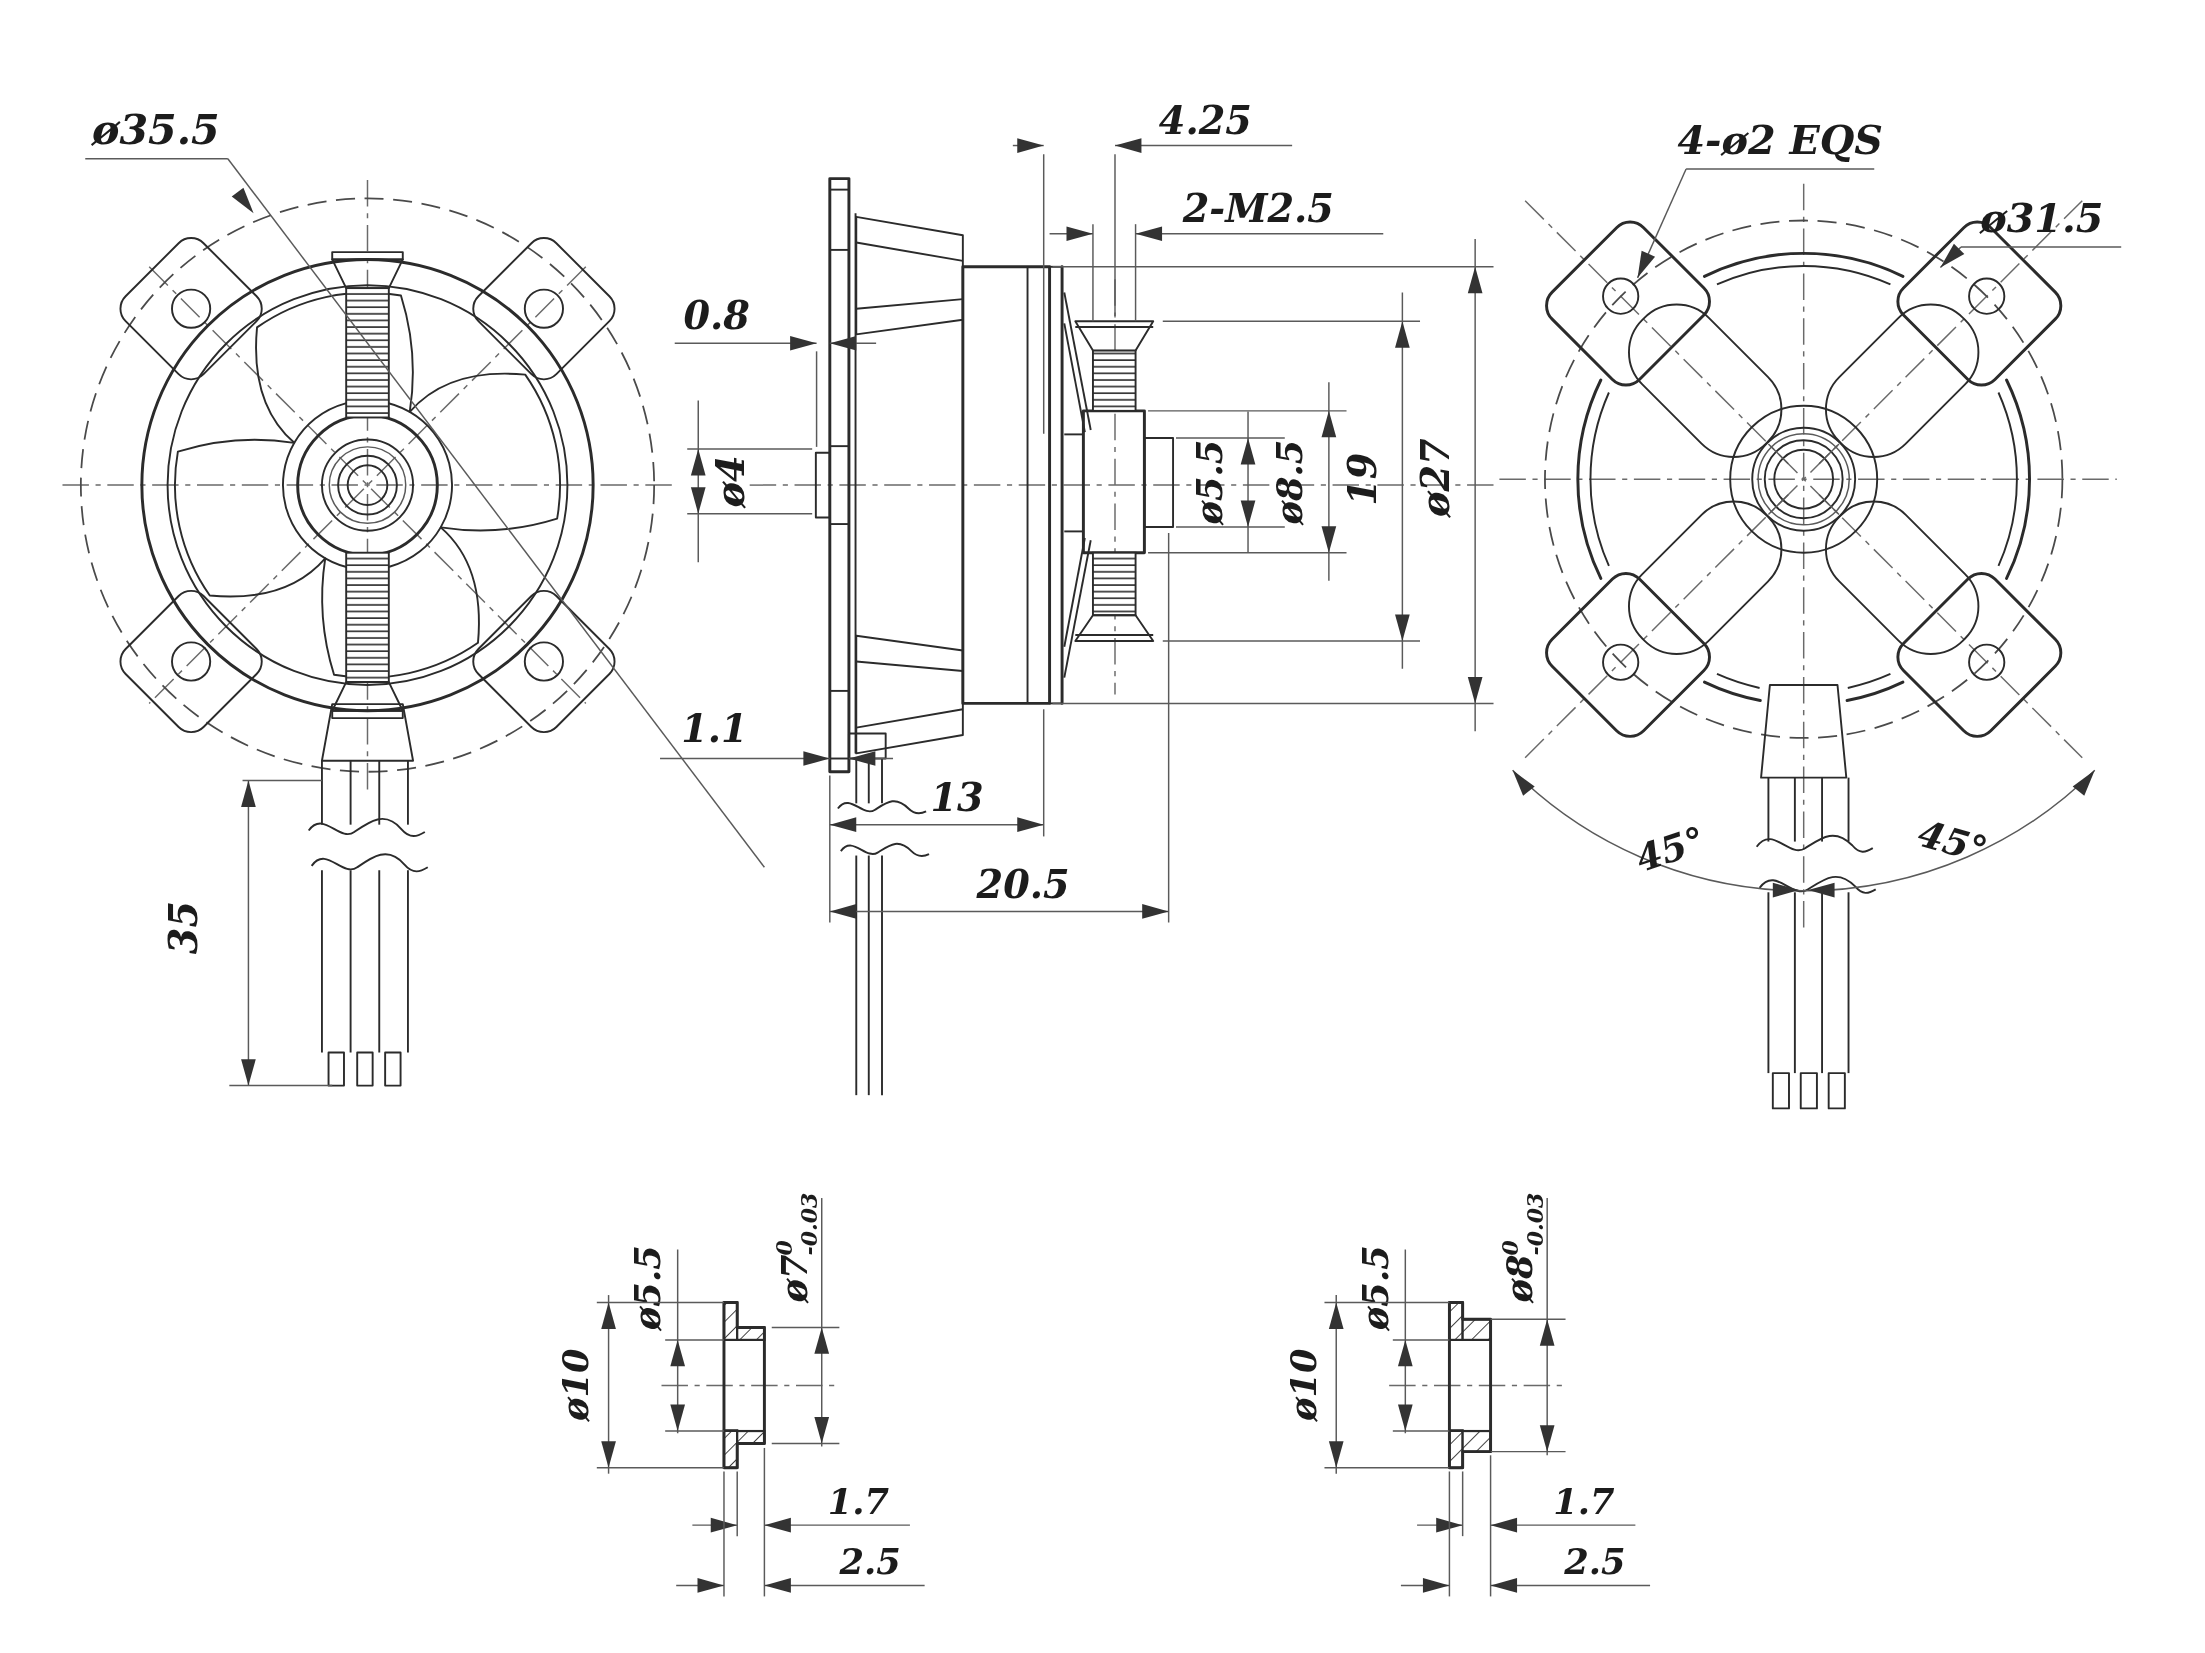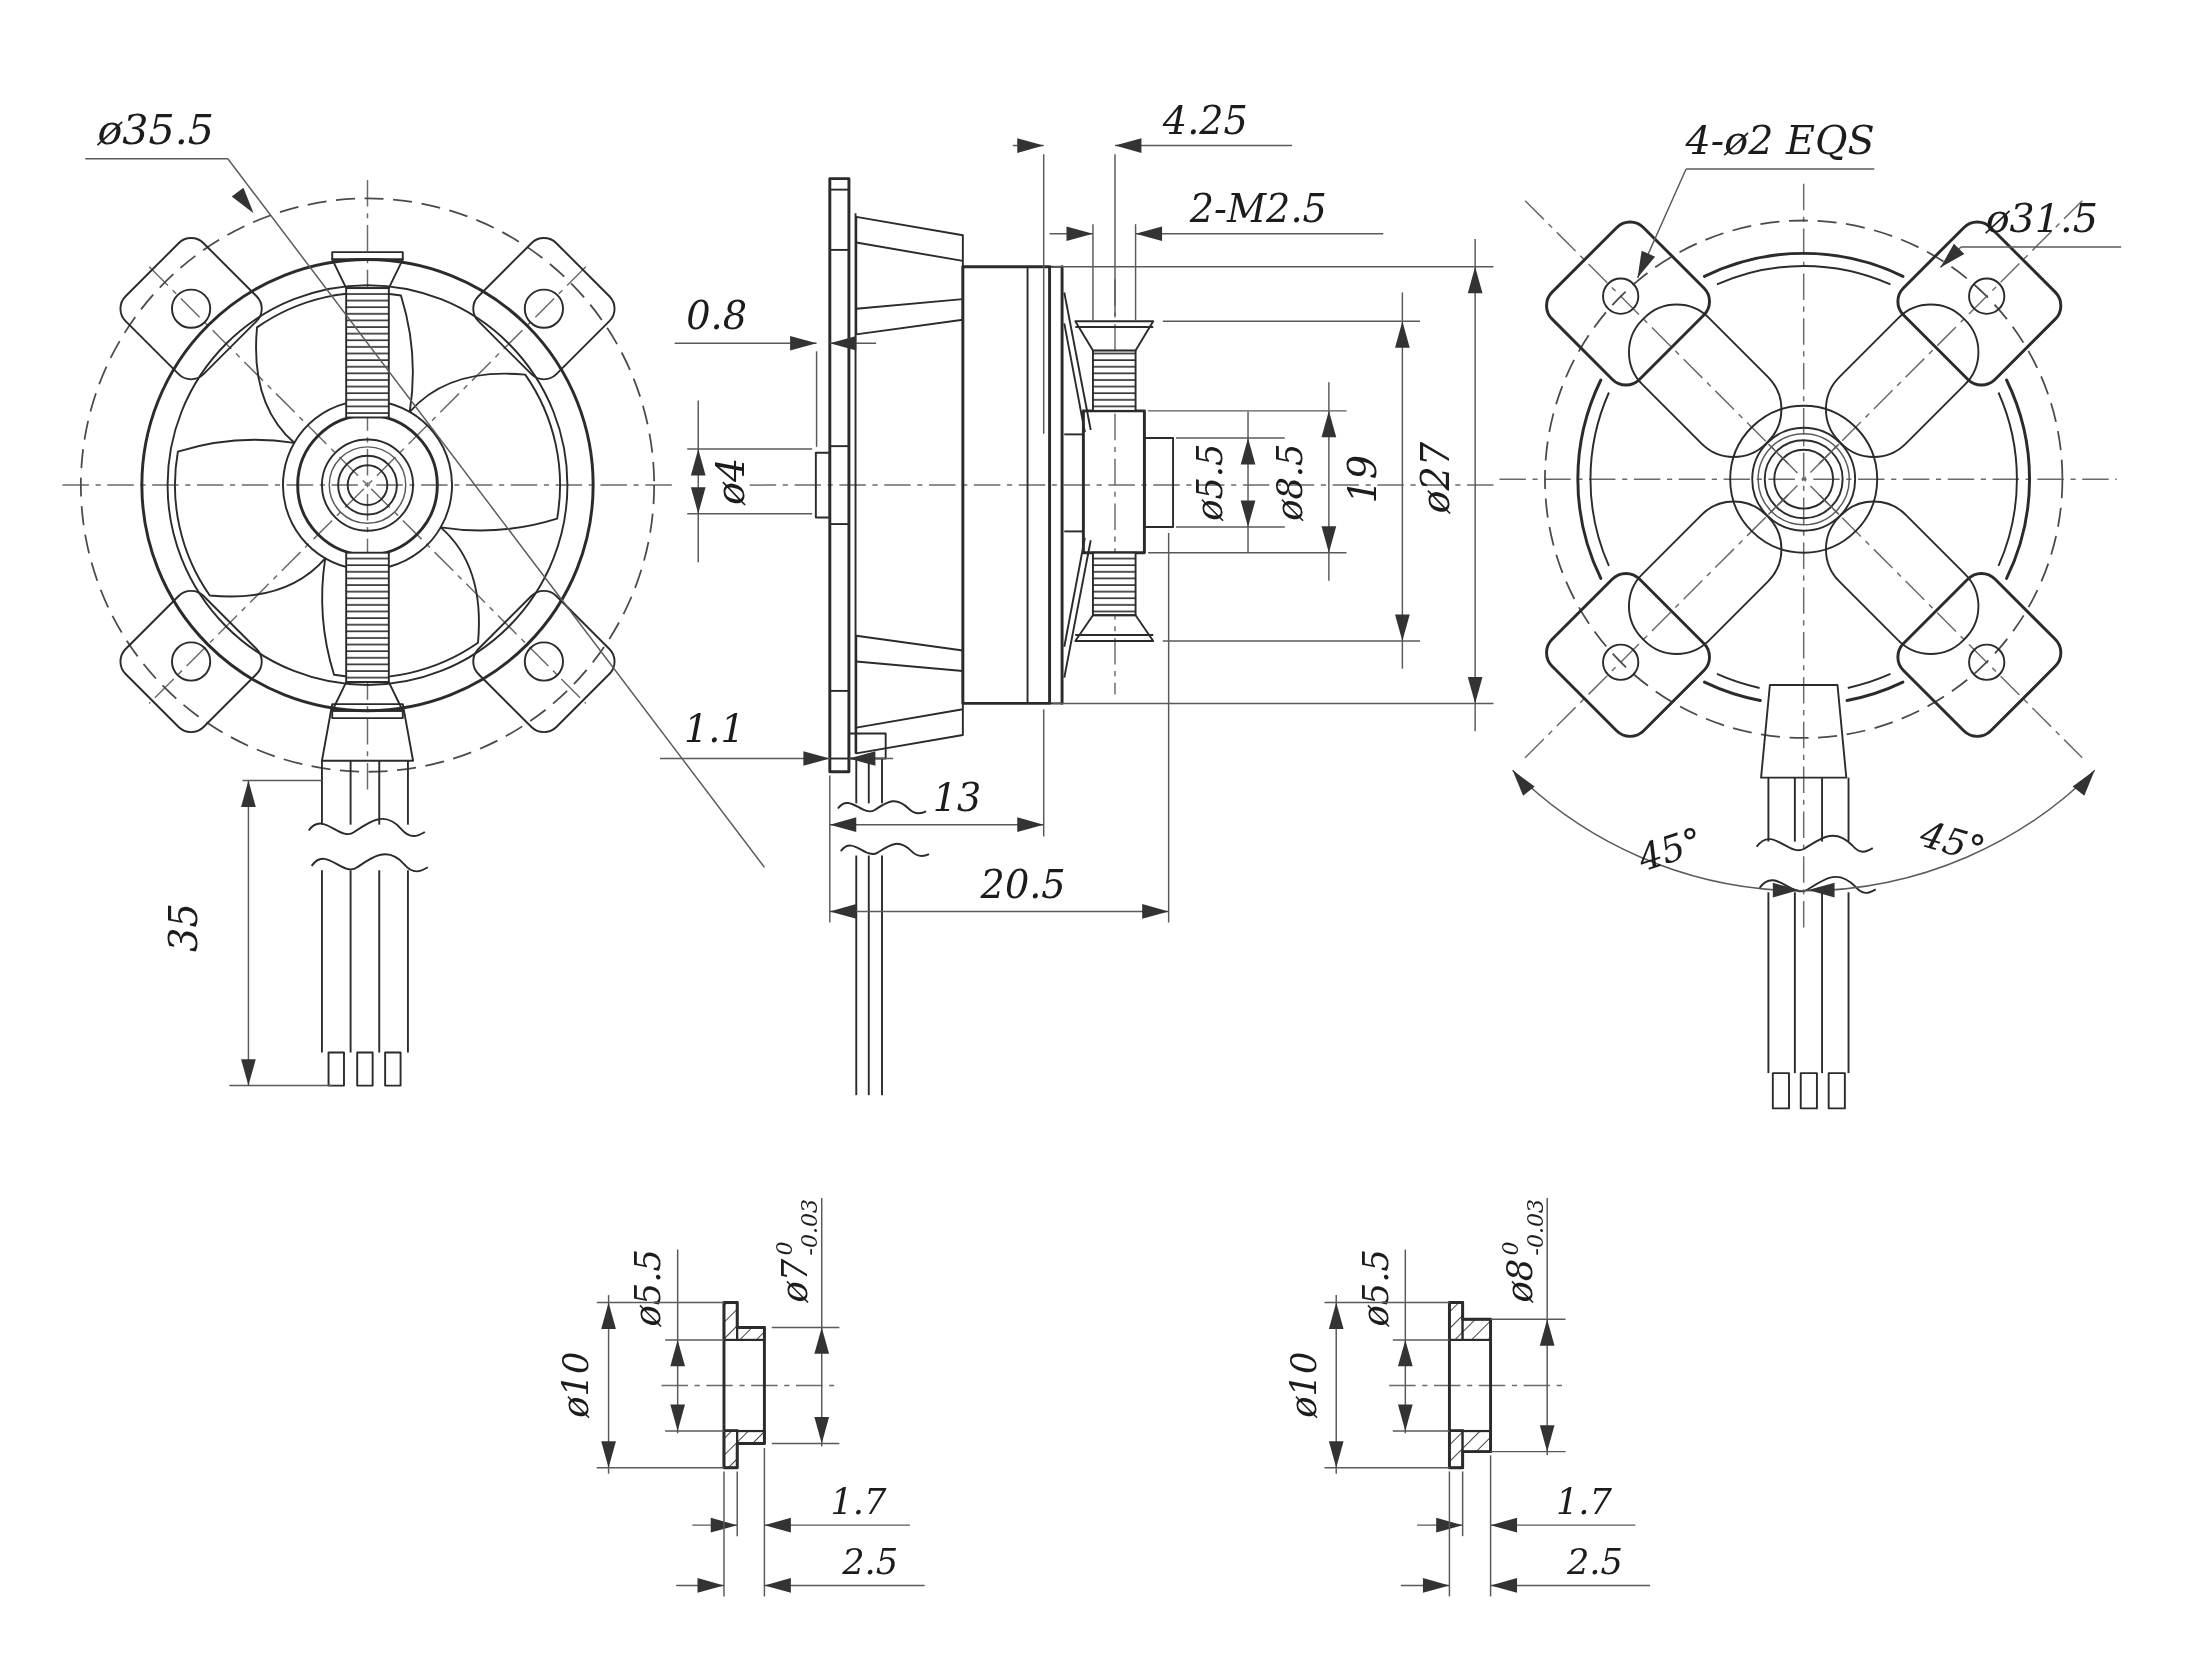--- a/index.html
+++ b/index.html
@@ -1,16 +1,16 @@
 <!DOCTYPE html>
 <html style="font-size:11.8px"><head>
 <meta charset="utf-8">
 <style>
   html,body{margin:0;padding:0;background:#ffffff;}
-  .stage{width:100%;max-width:2205px;margin:0 auto;}
+  .stage{width:100%;max-width:2205px;margin:0 auto;font-weight:bold;}
   svg{display:block;width:100%;height:auto;background:#fff;}
   .ln{stroke:#2b2b2b;stroke-width:4;fill:none;stroke-linejoin:round;stroke-linecap:round;}
   .ln2{stroke:#2b2b2b;stroke-width:2.6;fill:none;stroke-linejoin:round;}
   .thin{stroke:#5a5a5a;stroke-width:2;fill:none;}
   .cl{stroke:#6a6a6a;stroke-width:2;fill:none;stroke-dasharray:36 9 7 9;}
   .dsh{stroke:#4a4a4a;stroke-width:2.4;fill:none;stroke-dasharray:26 13;}
   .arr{fill:#333;stroke:none;}
   .txt{font-family:"DejaVu Serif","Liberation Serif",serif;font-style:italic;fill:#1c1c1c;}
   .t52{font-size:52px;}
   .t48{font-size:48px;}

